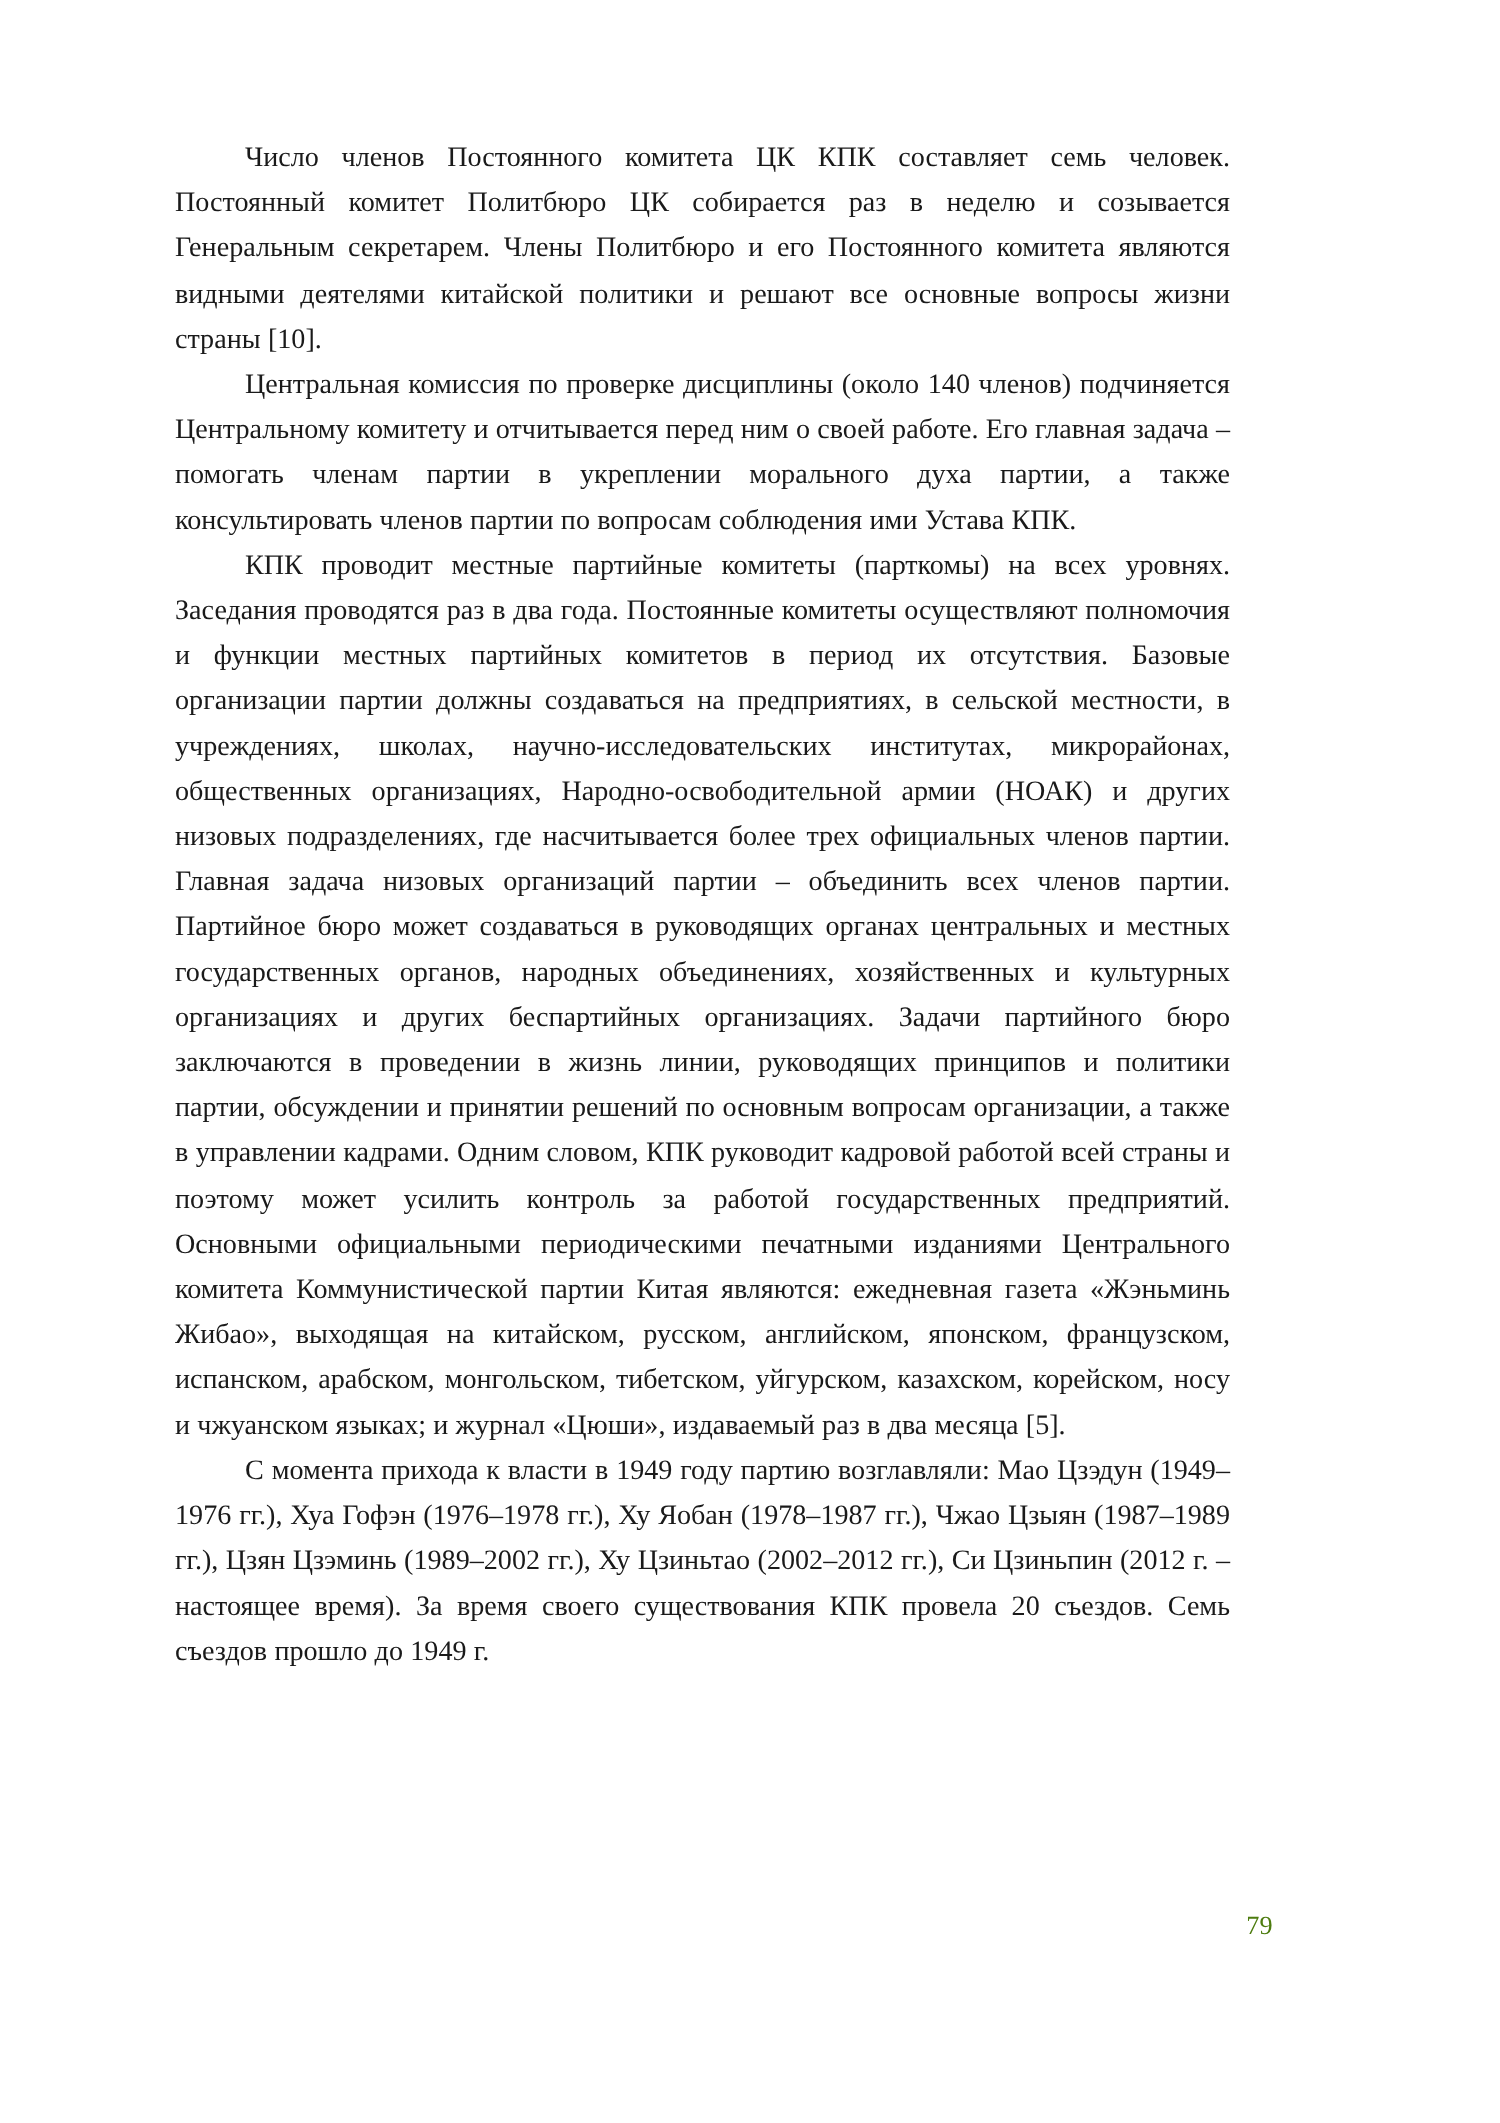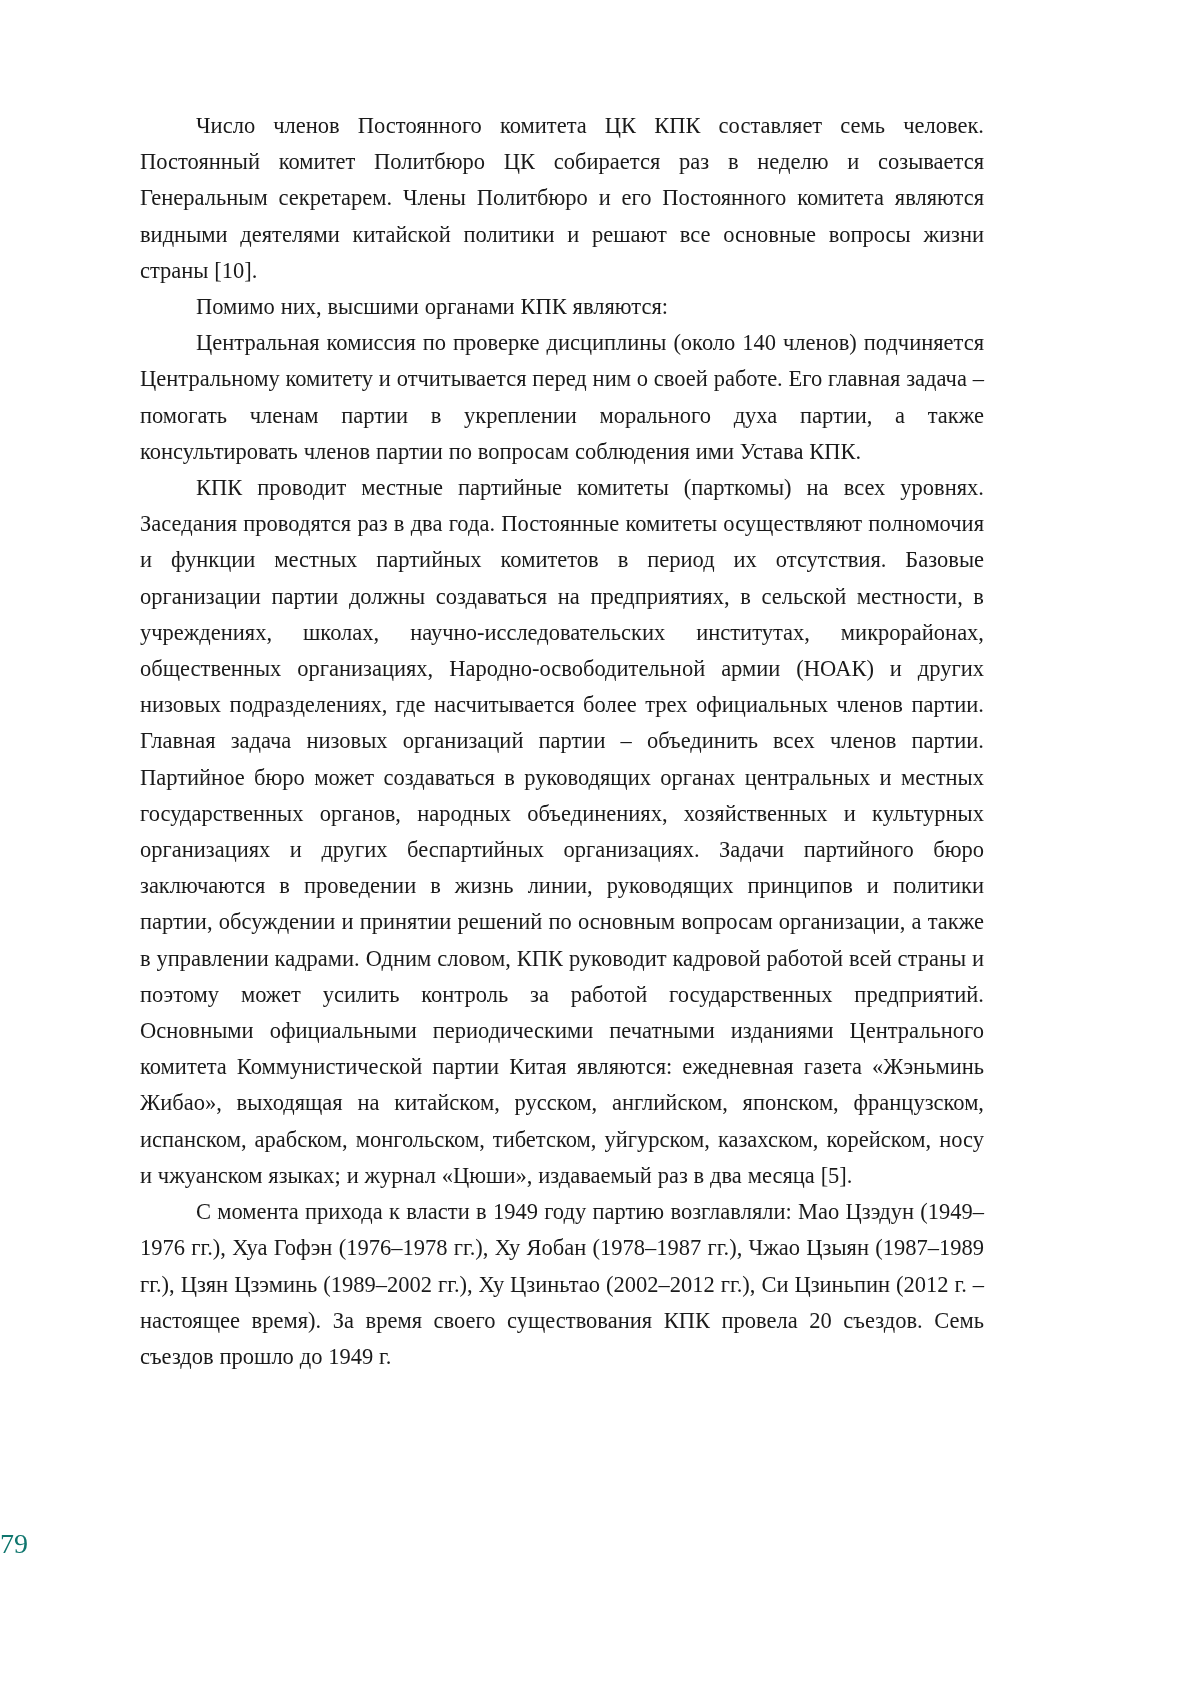--- a/index.html
+++ b/index.html
@@ -33,31 +33,30 @@
     word-spacing: 0.2px;
   }
   .para + .para {
     margin-top: 0px;
   }
   .page-number {
     position: absolute;
     left: 0;
     right: 0;
     top: 1528px;
-    text-align: left;
-    font-size: 28px;
+    text-align: right;
+    font-size: 21px;
     font-family: "Liberation Serif", "DejaVu Serif", serif;
-    color: #0f766e;
+    color: #4d7c0f;
   }
 </style>
 </head>
 <body>
 
 <div class="page">
   <div class="content">
     <p class="para">Число членов Постоянного комитета ЦК КПК составляет семь человек. Постоянный комитет Политбюро ЦК собирается раз в неделю и созывается Генеральным секретарем. Члены Политбюро и его Постоянного комитета являются видными деятелями китайской политики и решают все основные вопросы жизни страны [10].</p>
-    <p class="para">Помимо них, высшими органами КПК являются:</p>
     <p class="para">Центральная комиссия по проверке дисциплины (около 140 членов) подчиняется Центральному комитету и отчитывается перед ним о своей работе. Его главная задача – помогать членам партии в укреплении морального духа партии, а также консультировать членов партии по вопросам соблюдения ими Устава КПК.</p>
     <p class="para">КПК проводит местные партийные комитеты (парткомы) на всех уровнях. Заседания проводятся раз в два года. Постоянные комитеты осуществляют полномочия и функции местных партийных комитетов в период их отсутствия. Базовые организации партии должны создаваться на предприятиях, в сельской местности, в учреждениях, школах, научно-исследовательских институтах, микрорайонах, общественных организациях, Народно-освободительной армии (НОАК) и других низовых подразделениях, где насчитывается более трех официальных членов партии. Главная задача низовых организаций партии – объединить всех членов партии. Партийное бюро может создаваться в руководящих органах центральных и местных государственных органов, народных объединениях, хозяйственных и культурных организациях и других беспартийных организациях. Задачи партийного бюро заключаются в проведении в жизнь линии, руководящих принципов и политики партии, обсуждении и принятии решений по основным вопросам организации, а также в управлении кадрами. Одним словом, КПК руководит кадровой работой всей страны и поэтому может усилить контроль за работой государственных предприятий. Основными официальными периодическими печатными изданиями Центрального комитета Коммунистической партии Китая являются: ежедневная газета «Жэньминь Жибао», выходящая на китайском, русском, английском, японском, французском, испанском, арабском, монгольском, тибетском, уйгурском, казахском, корейском, носу и чжуанском языках; и журнал «Цюши», издаваемый раз в два месяца [5].</p>
     <p class="para">С момента прихода к власти в 1949 году партию возглавляли: Мао Цзэдун (1949–1976 гг.), Хуа Гофэн (1976–1978 гг.), Ху Яобан (1978–1987 гг.), Чжао Цзыян (1987–1989 гг.), Цзян Цзэминь (1989–2002 гг.), Ху Цзиньтао (2002–2012 гг.), Си Цзиньпин (2012 г. – настоящее время). За время своего существования КПК провела 20 съездов. Семь съездов прошло до 1949 г.</p>
   </div>
   <div class="page-number">79</div>
 </div>
 
 </body></html>

